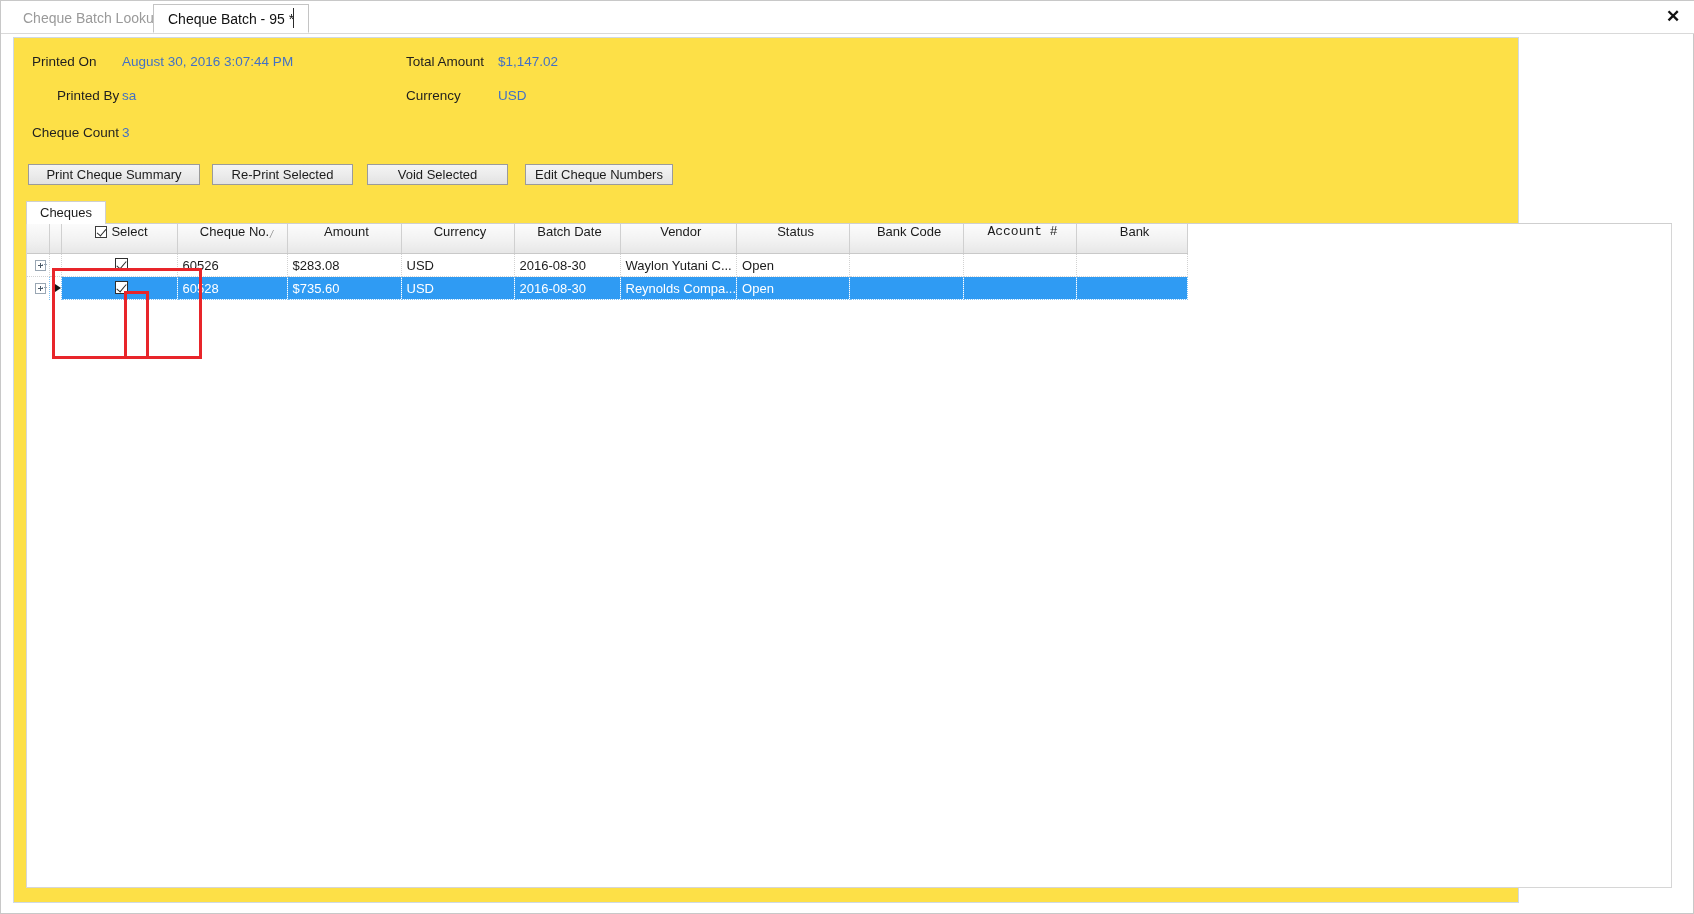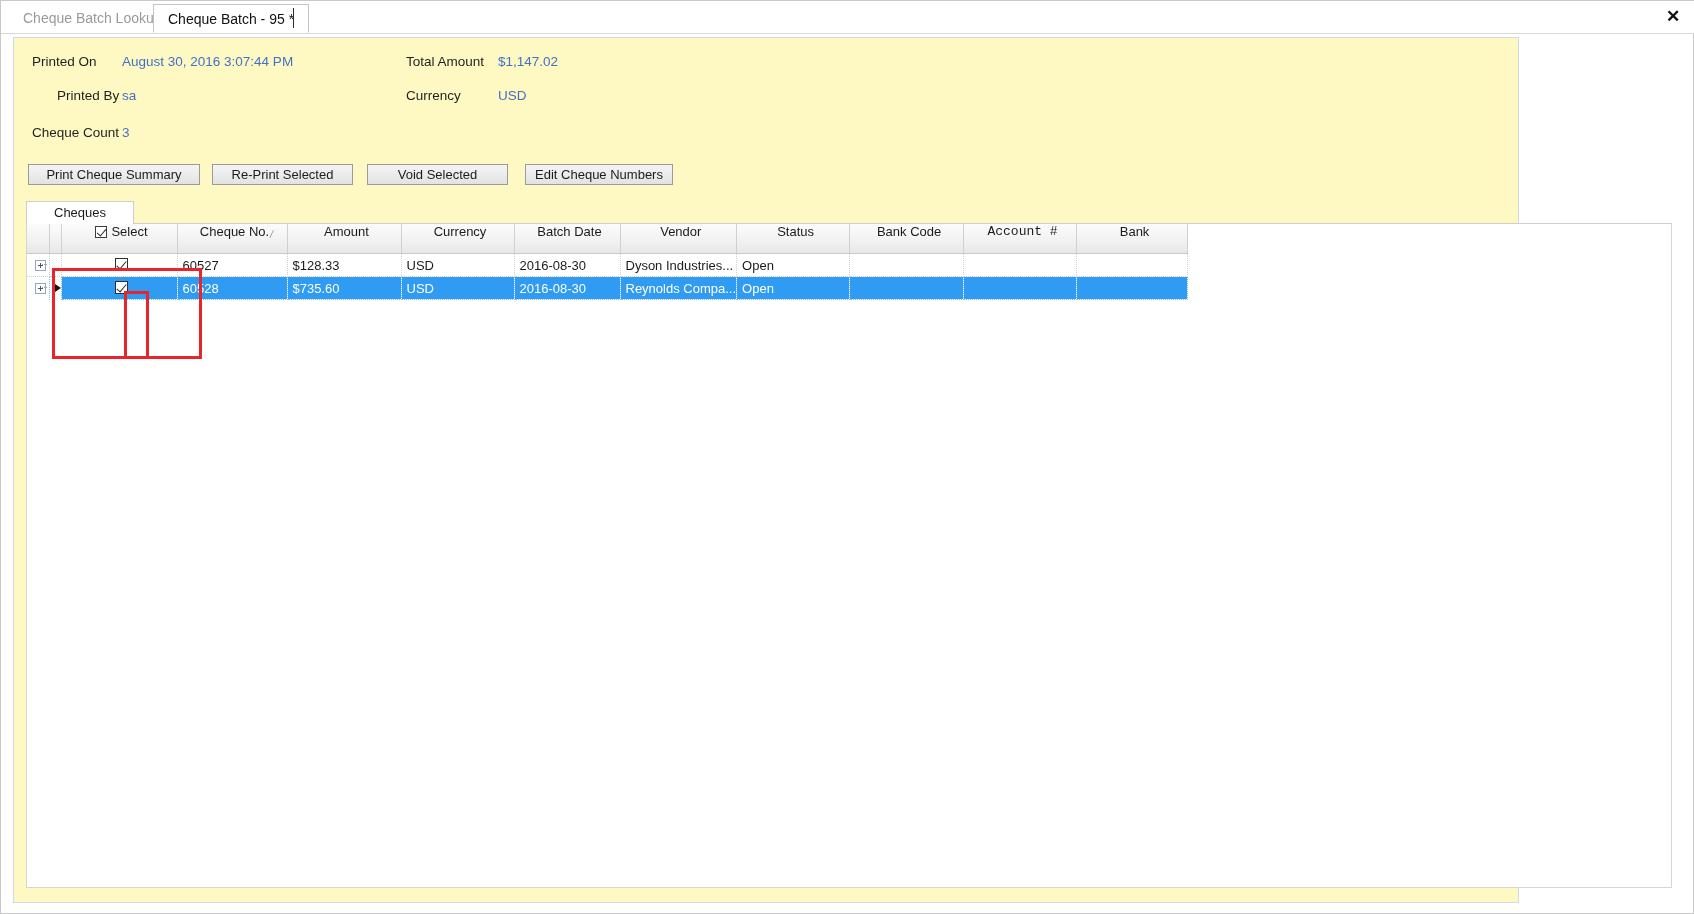--- a/index.html
+++ b/index.html
@@ -73,21 +73,21 @@
     color: #111111;
     cursor: pointer;
     user-select: none;
   }
 
   
   #panel {
     position: absolute;
     left: 12px; top: 36px;
     width: 1506px; height: 866px;
-    background: #fef9c3;
+    background: #fde047;
     border: 1px solid #cfd9e4;
   }
 
   
   .field-label {
     position: absolute;
     font-size: 13.5px;
     color: #1f1f1f;
     white-space: nowrap;
   }
@@ -133,21 +133,21 @@
   
   #inner-tabstrip {
     position: absolute;
     left: 12px; top: 163px;
     width: 1646px; height: 23px;
   }
   #inner-tab {
     position: absolute;
     left: 0; top: 0;
     height: 23px;
-    padding: 0 27px;
+    padding: 0 13px;
     line-height: 22px;
     font-size: 13px;
     background: #ffffff;
     color: #1b1b1b;
     border: 1px solid #cfcfcf;
     border-bottom: none;
     cursor: pointer;
   }
   #inner-tab-underline {
     position: absolute;
@@ -398,25 +398,25 @@
         <tbody id="grid-body">
             <tr>
               <td class="col-expand expand-cell">
                 <div class="expand-box"></div>
                 <div class="expand-tail"></div>
               </td>
               <td class="col-ind"></td>
               <td class="col-select">
                 <div class="cell-check-wrap"><span class="cell-check"></span></div>
               </td>
-              <td class="col-chqno">60527</td>
-              <td class="col-amount">$128.33</td>
+              <td class="col-chqno">60526</td>
+              <td class="col-amount">$283.08</td>
               <td class="col-currency">USD</td>
               <td class="col-date">2016-08-30</td>
-              <td class="col-vendor">Dyson Industries...</td>
+              <td class="col-vendor">Waylon Yutani C...</td>
               <td class="col-status">Open</td>
               <td class="col-bankcode"></td>
               <td class="col-account"></td>
               <td class="col-bank"></td>
             </tr>
             <tr class="row-selected">
               <td class="col-expand expand-cell">
                 <div class="expand-box"></div>
                 <div class="expand-tail"></div>
               </td>

